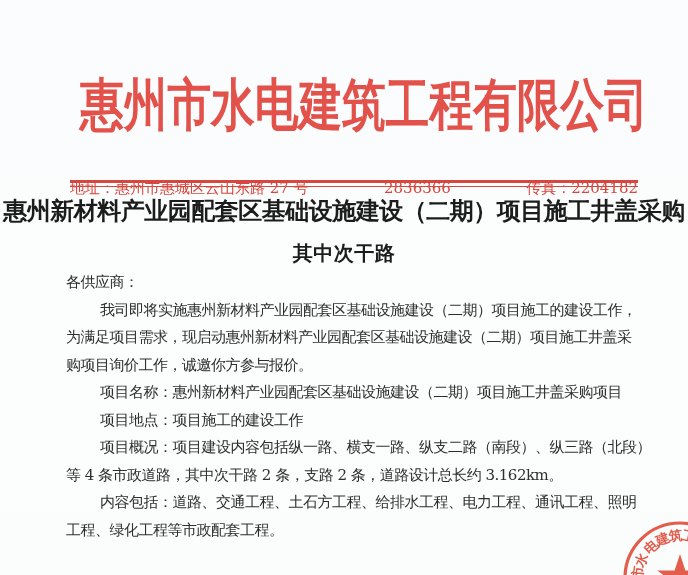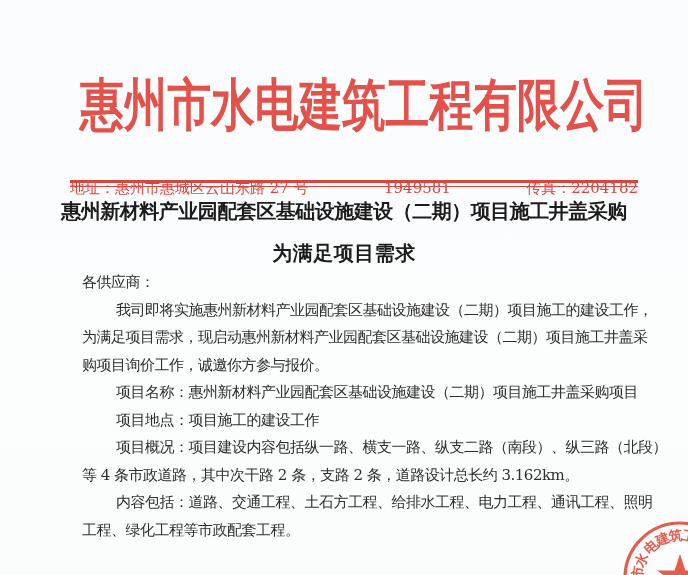--- a/index.html
+++ b/index.html
@@ -19,51 +19,51 @@
   .company-name .squeeze{display:inline-block;transform:scaleX(0.78);transform-origin:center;}
   .contact-line{
     position:absolute;left:70px;top:149px;width:568px;height:28px;
     display:flex;justify-content:space-between;align-items:center;
     color:#d7473f;font-weight:normal;font-size:15px;white-space:nowrap;margin-top:25px;
   }
   .rule-thick{position:absolute;left:70px;top:180px;width:568px;height:3px;background:#d7473f;}
   .rule-thin{position:absolute;left:70px;top:185.5px;width:568px;height:1.6px;background:#d7473f;}
   
   .doc-title{position:absolute;left:0;right:0;top:196px;text-align:center;color:#1c1c1c;font-weight:bold;}
-  .doc-title .t1{font-size:20px;line-height:30px;letter-spacing:-0.5px;white-space:nowrap;}
+  .doc-title .t1{font-size:24px;line-height:30px;letter-spacing:-0.5px;white-space:nowrap;}
   .doc-title .t2{font-size:20px;line-height:30px;margin-top:12px;letter-spacing:0.5px;}
   
-  .body-text{position:absolute;left:66px;top:269px;width:575px;color:#2e2e2e;margin-left:16px;}
+  .body-text{position:absolute;left:66px;top:269px;width:575px;color:#2e2e2e;}
   .line{height:27.5px;line-height:27.5px;font-size:15px;letter-spacing:-0.5px;white-space:nowrap;}
   .indent{padding-left:34px;}
   
   .seal{position:absolute;left:560px;top:460px;width:200px;height:200px;opacity:0.92;pointer-events:none;}
   .seal text{font-family:"DejaVu Serif","Liberation Serif",serif;font-weight:bold;font-size:13.5px;fill:#df4f3e;}
 </style>
 </head>
 <body>
 
 <div class="page">
 
   <div class="company-name">
     <span class="squeeze">惠州市水电建筑工程有限公司</span>
   </div>
 
   <div class="contact-line">
     <span>地址：惠州市惠城区云山东路 27 号</span>
-    <span>1949581</span>
+    <span>2836366</span>
     <span>传真：2204182</span>
   </div>
 
   <div class="rule-thick"></div>
   <div class="rule-thin"></div>
 
   <div class="doc-title">
     <div class="t1">惠州新材料产业园配套区基础设施建设（二期）项目施工井盖采购</div>
-    <div class="t2">为满足项目需求</div>
+    <div class="t2">其中次干路</div>
   </div>
 
   <div class="body-text">
     <div class="line">各供应商：</div>
     <div class="line indent">我司即将实施惠州新材料产业园配套区基础设施建设（二期）项目施工的建设工作，</div>
     <div class="line">为满足项目需求，现启动惠州新材料产业园配套区基础设施建设（二期）项目施工井盖采</div>
     <div class="line">购项目询价工作，诚邀你方参与报价。</div>
     <div class="line indent">项目名称：惠州新材料产业园配套区基础设施建设（二期）项目施工井盖采购项目</div>
     <div class="line indent">项目地点：项目施工的建设工作</div>
     <div class="line indent">项目概况：项目建设内容包括纵一路、横支一路、纵支二路（南段）、纵三路（北段）</div>

